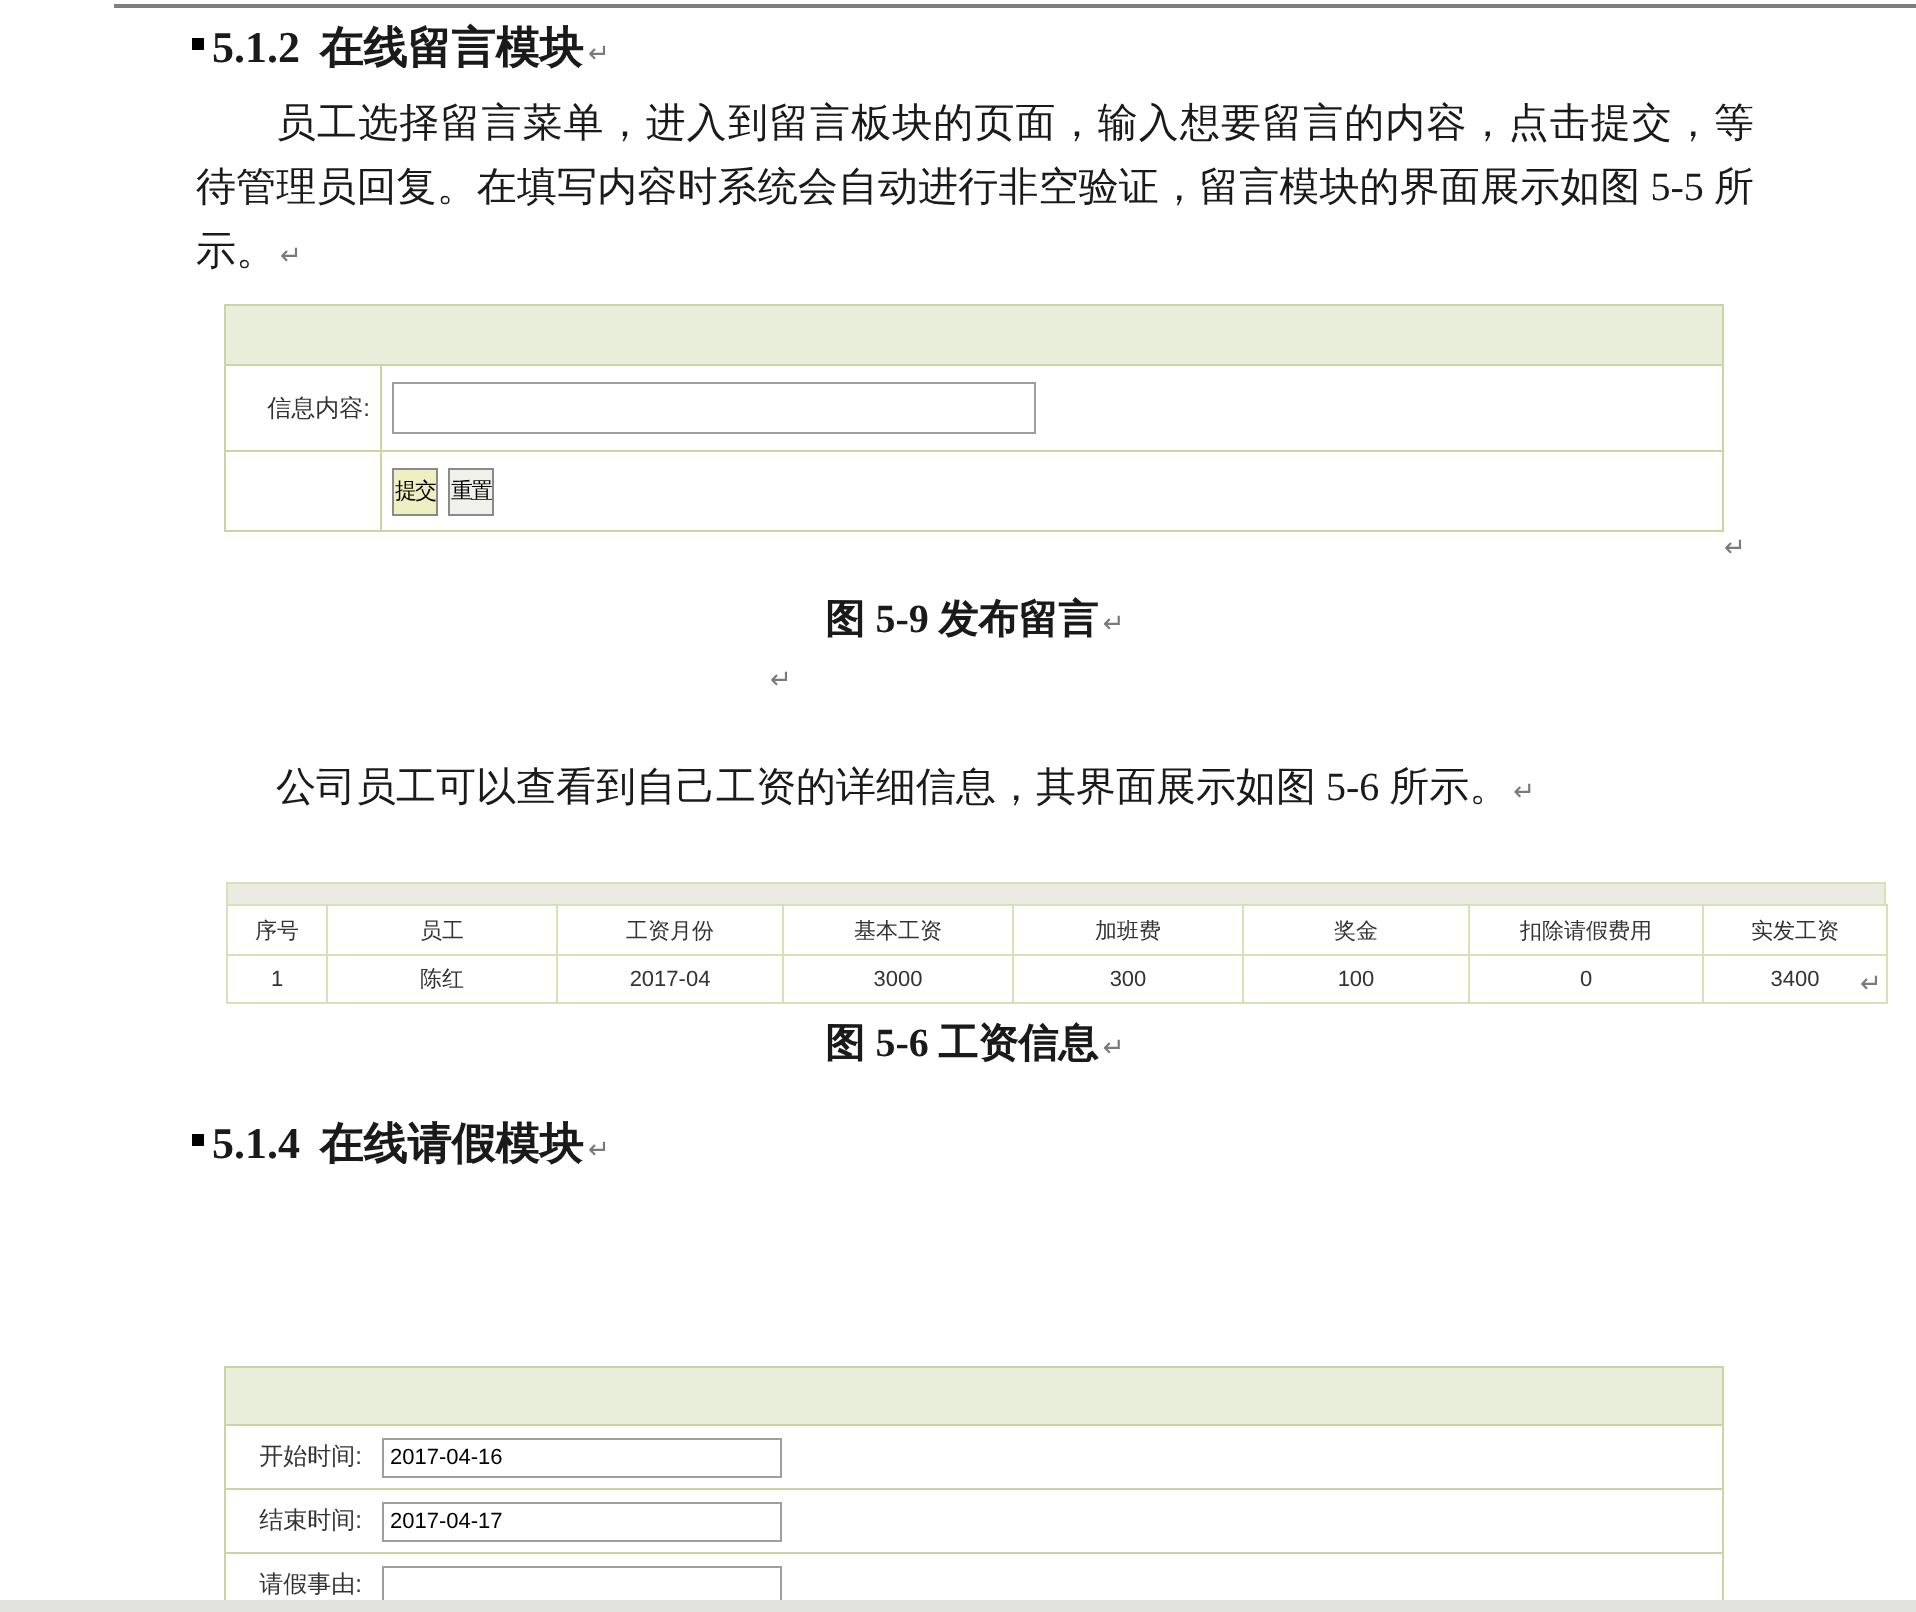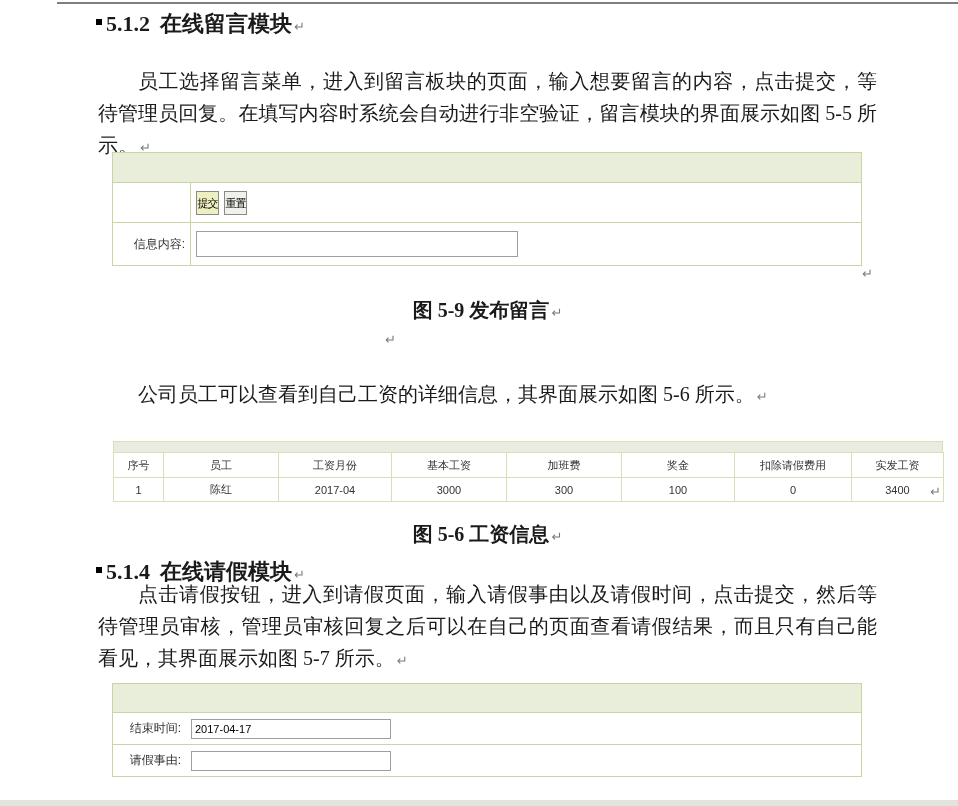--- a/index.html
+++ b/index.html
@@ -59,37 +59,37 @@
 </style>
 </head>
 <body>
 
 <div class="page">
   <div class="top-rule"></div>
 
   <div class="heading" style="top:10px;">
     <span class="bullet"></span><span class="num">5.1.2</span><span>在线留言模块</span><span class="pmark">↵</span>
   </div>
-  <div class="para" style="top:46px;margin-top:19px;">
+  <div class="para" style="top:46px;">
     <span>员工选择留言菜单，进入到留言板块的页面，输入想要留言的内容，点击提交，等待管理员回复。在填写内容时系统会自动进行非空验证，留言模块的界面展示如图 5-5 所示。</span><span class="pmark">↵</span>
   </div>
 
   <div class="webform" style="top:152px;">
     <div class="wf-band"></div>
+    <div class="wf-row msg">
+      <div class="wf-label">信息内容:</div>
+      <div class="wf-field">
+        <input class="msg-input" type="text" value="" style="">
+      </div>
+    </div>
     <div class="wf-row btns">
       <div class="wf-label"></div>
       <div class="wf-field">
         <button class="btn submit">提交</button>
         <button class="btn reset">重置</button>
-      </div>
-    </div>
-    <div class="wf-row msg">
-      <div class="wf-label">信息内容:</div>
-      <div class="wf-field">
-        <input class="msg-input" type="text" value="" style="">
       </div>
     </div>
   </div>
   <span class="floatmark" style="left:862px; top:266px;">↵</span>
 
   <div class="caption" style="top:296px;">
     <span>图 5-9  发布留言</span><span class="pmark">↵</span>
   </div>
   <span class="floatmark" style="left:385px; top:332px;">↵</span>
 
@@ -129,33 +129,34 @@
         <td>300</td>
         <td>100</td>
         <td>0</td>
         <td>3400</td>
       </tr>
     </tbody>
       </table>
   </div>
   <span class="floatmark" style="left:930px; top:484px;">↵</span>
 
-  <div class="caption" style="top:520px;">
+  <div class="caption" style="top:508px;">
     <span>图 5-6  工资信息</span><span class="pmark">↵</span>
   </div>
 
   <div class="heading" style="top:544px;margin-top:14px;">
     <span class="bullet"></span><span class="num">5.1.4</span><span>在线请假模块</span><span class="pmark">↵</span>
   </div>
-  <div class="para" style="top:578px;">
-    <span>点击请假按钮，进入到请假页面，输入请假事由以及请假时间，点击提交，然后等待管理员审核，管理员审核回复之后可以在自己的页面查看请假结果，而且只有自己能看见，其界面展示如图 5-7 所示。</span><span class="pmark">↵</span>
-  </div>
 
   <div class="webform" style="top:683px;">
     <div class="wf-band" style="height:30px;"></div>
+    <div class="lv-row">
+      <div class="lv-label">开始时间:</div>
+      <input class="lv-input" type="text" value="2017-04-16" style="">
+    </div>
     <div class="lv-row">
       <div class="lv-label">结束时间:</div>
       <input class="lv-input" type="text" value="2017-04-17" style="">
     </div>
     <div class="lv-row">
       <div class="lv-label">请假事由:</div>
       <input class="lv-input" type="text" value="" style="">
     </div>
   </div>
 

